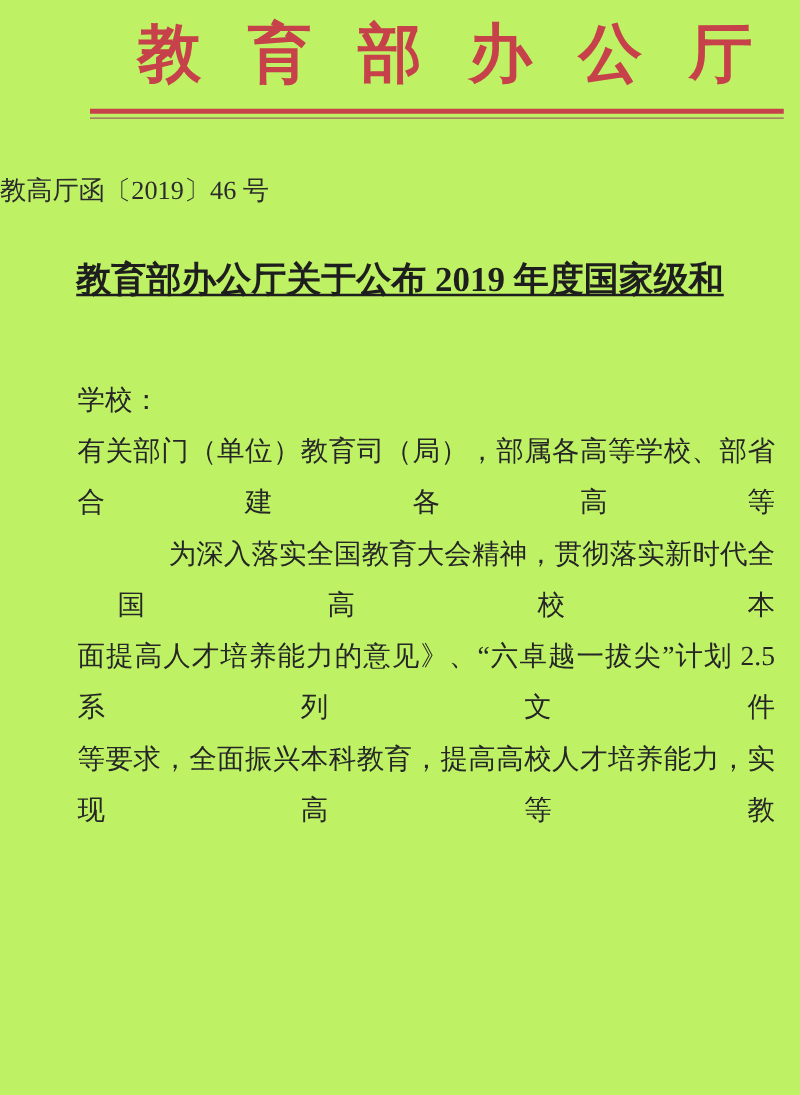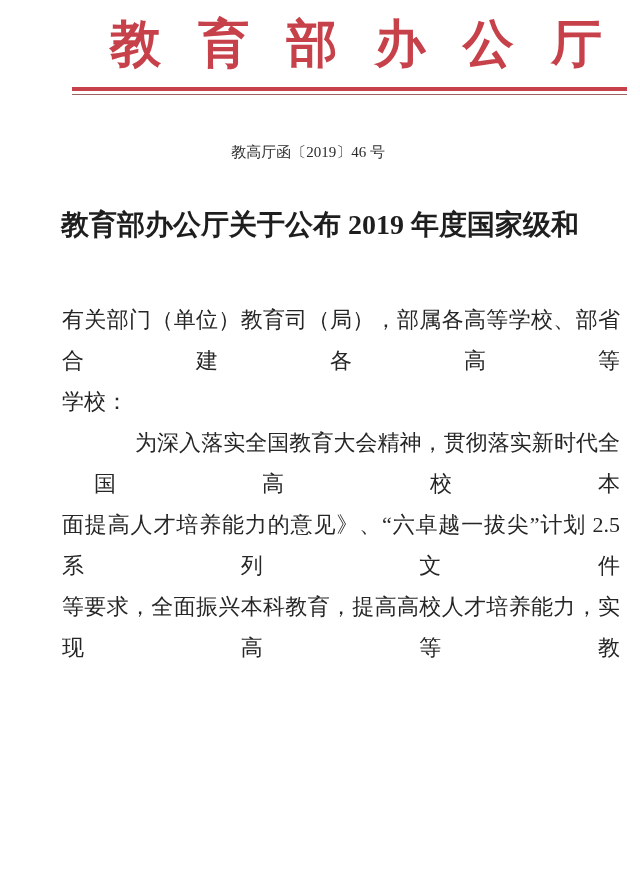--- a/index.html
+++ b/index.html
@@ -2,52 +2,53 @@
 <html style="--red: #c7414a; --ink: #1e1e1e;"><head>
 <meta charset="utf-8">
 <style>
   html, body { margin: 0; padding: 0; }
   body { background: #e9e9e9; }
   .page {
     position: relative;
     width: 640px;
     height: 876px;
     margin: 0 auto;
-    background: #ffffff;
+    background: #bef264;
     overflow: hidden;
     font-family: "Liberation Serif", "DejaVu Serif", serif;
   }
   .agency {
     margin: 14px 38px 0 110px;
     font-size: 51px;
     line-height: 60px;
     font-weight: 700;
     color: var(--red, #c7414a);
     text-align: justify;
     text-align-last: justify;
     white-space: nowrap;
     letter-spacing: 0;
   }
   .rule-top { margin: 13px 13px 0 72px; }
   .rule-top .thick { height: 4px; background: var(--red, #c7414a); }
   .rule-top .thin  { height: 1px; background: #9b6263; margin-top: 3px; }
   .docnum {
     margin: 44px 24px 0 0;
-    text-align: center;
-    font-size: 15px;
+    text-align: left;
+    font-size: 21px;
     line-height: 26px;
     color: #2b2b2b;
   }
   .title {
     margin: 36px 30px 0 30px;
     text-align: center;
     font-size: 28px;
     line-height: 48px;
     font-weight: 700;
     color: var(--ink, #1e1e1e);
+    text-decoration: underline;
   }
   .doc-body {
     margin: 50px 20px 0 62px;
     font-size: 22px;
     line-height: 41px;
     color: #262626;
   }
   .doc-body .line { white-space: nowrap; }
   .doc-body .fill {
     white-space: normal;
@@ -68,21 +69,21 @@
     <div class="thin"></div>
   </div>
 
   <div class="docnum">教高厅函〔2019〕46 号</div>
 
   <div class="title">
     <div>教育部办公厅关于公布 2019 年度国家级和</div>
   </div>
 
   <div class="doc-body">
+    <div class="line">学校：</div>
     <div class="line fill">有关部门（单位）教育司（局），部属各高等学校、部省合建各高等</div>
-    <div class="line">学校：</div>
     <div class="line fill indent">为深入落实全国教育大会精神，贯彻落实新时代全国高校本</div>
     <div class="line fill">面提高人才培养能力的意见》、“六卓越一拔尖”计划 2.5 系列文件</div>
     <div class="line fill">等要求，全面振兴本科教育，提高高校人才培养能力，实现高等教</div>
 
   </div>
 
 </div>
 
 </body></html>

